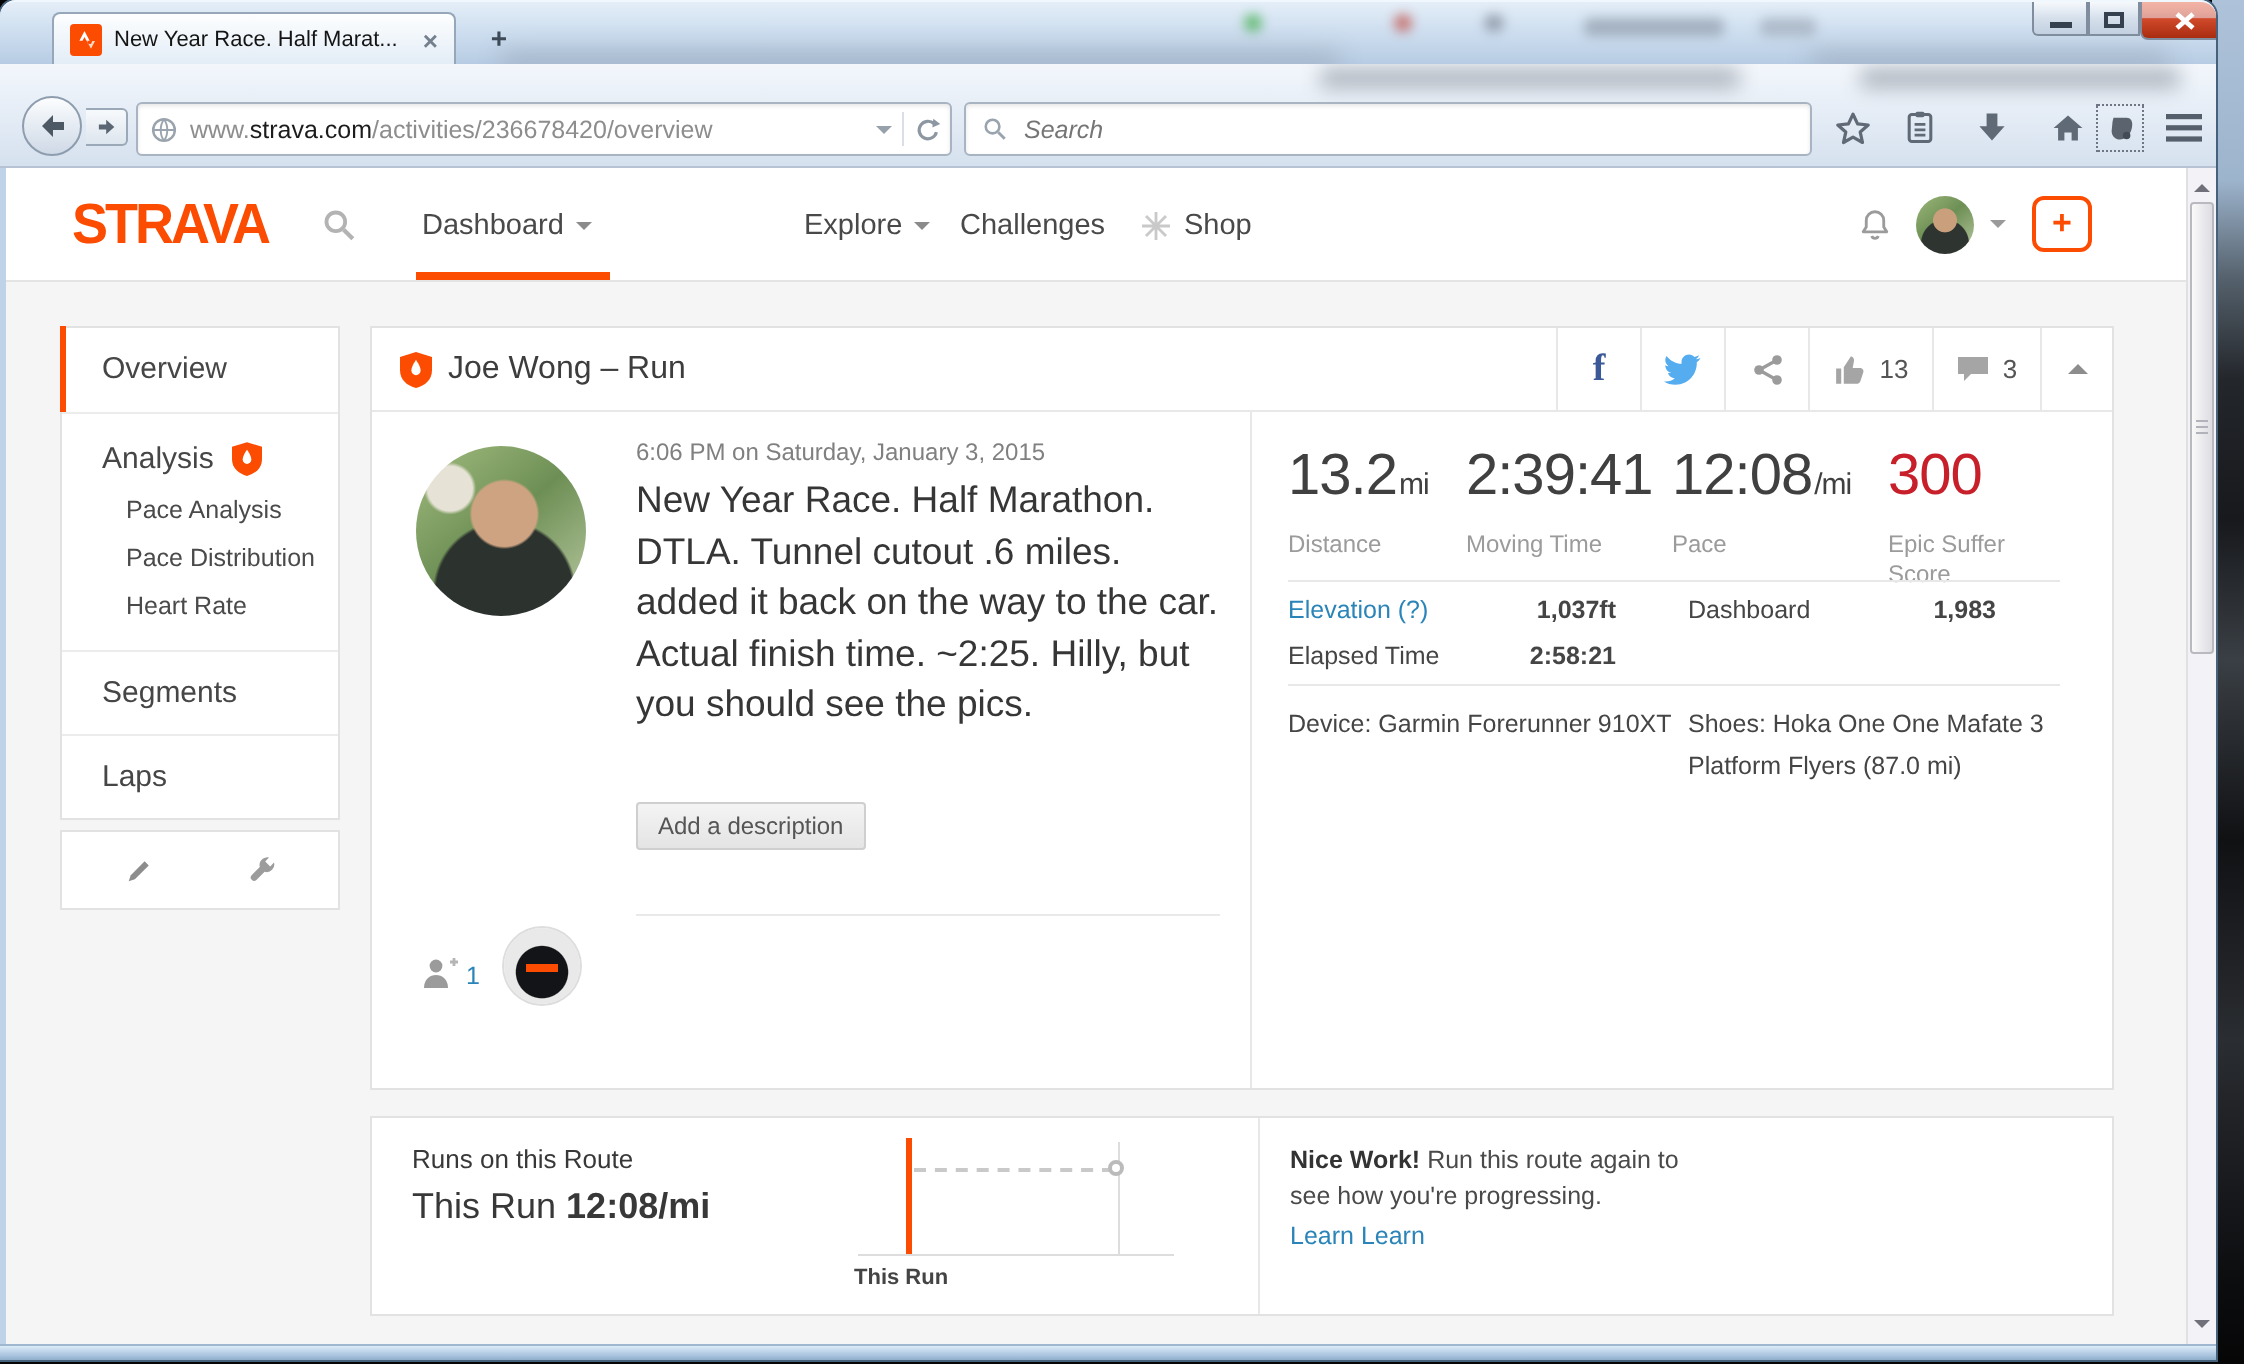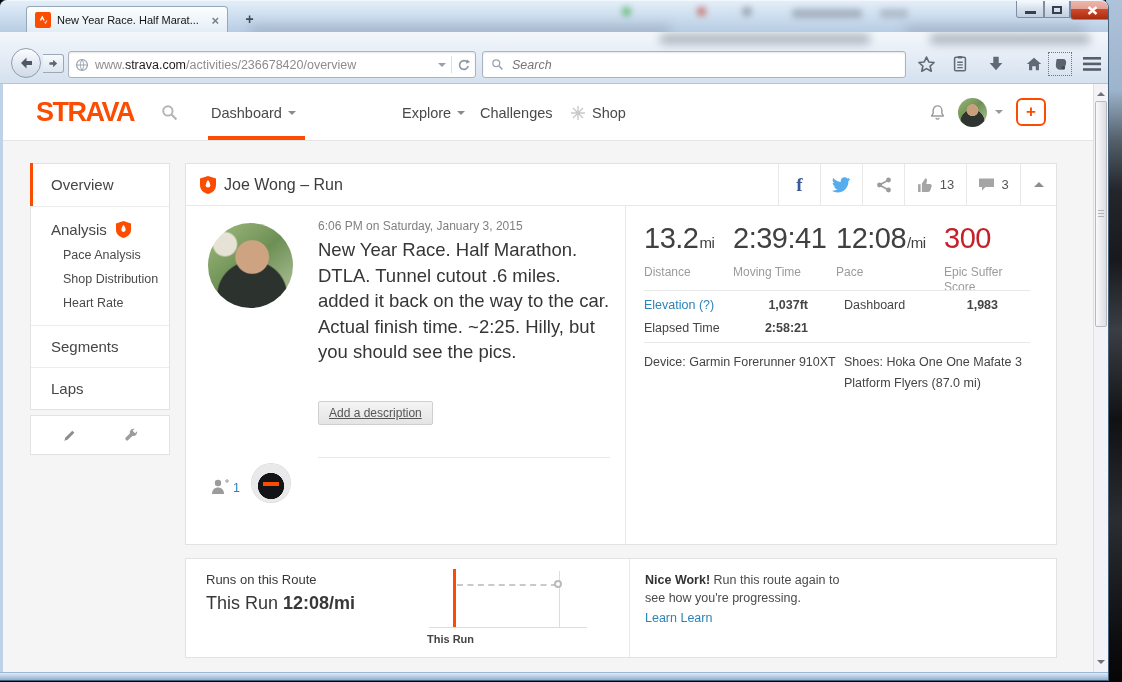--- a/index.html
+++ b/index.html
@@ -105,21 +105,21 @@
   .mc-body{position:absolute;left:0;top:42px;right:0;bottom:0;}
   .col-l{position:absolute;left:0;top:0;width:440px;height:100%;border-right:1px solid #e8e8e8;}
   .ava-lg{position:absolute;left:22px;top:17px;width:85px;height:85px;border-radius:50%;
     background:radial-gradient(circle at 52% 40%,#cda381 0 24%,rgba(205,163,129,0) 26%),
       radial-gradient(circle at 52% 86%,#2c322e 0 40%,rgba(44,50,46,0) 42%),
       radial-gradient(circle at 20% 25%,#e6e2d5 0 12%,rgba(230,226,213,0) 14%),
       linear-gradient(140deg,#a3bd80,#6d8f55 48%,#bccba4);}
   .date{position:absolute;left:132px;top:13px;font-size:12px;color:#808080;}
   .desc{position:absolute;left:132px;top:31px;width:298px;font-size:18.5px;line-height:25.5px;color:#363636;}
   .add-btn{position:absolute;left:132px;top:195px;font-size:12px;color:#555;padding:4px 10px;
-    background:linear-gradient(180deg,#f4f4f4,#e4e4e4);border:1px solid #cfcfcf;border-radius:2px;text-decoration:underline;}
+    background:linear-gradient(180deg,#f4f4f4,#e4e4e4);border:1px solid #cfcfcf;border-radius:2px;}
   .desc-hr{position:absolute;left:132px;top:251px;width:292px;height:1px;background:#e9e9e9;}
   .kd-group{position:absolute;left:22px;top:272px;}
   .kd-count{position:absolute;left:47px;top:275px;font-size:12.5px;color:#2a84b8;}
   .shirt{position:absolute;left:66px;top:258px;width:38px;height:38px;border-radius:50%;
     background:linear-gradient(#fc4c02,#fc4c02) 50% 52%/16px 4px no-repeat,
       radial-gradient(circle at 50% 58%,#131417 0 44%,#e9e9e9 46%);box-shadow:0 0 0 1px #ddd;}
   .col-r{position:absolute;left:441px;top:0;right:0;height:100%;}
   .stat{position:absolute;top:16px;}
   .s1{left:17px;} .s2{left:106px;} .s3{left:209px;} .s4{left:317px;}
   .stat-v{display:flex;align-items:baseline;font-size:29px;color:#404040;letter-spacing:-.5px;}
@@ -324,21 +324,21 @@
           </div>
           <div class="an-block">
             <div class="an-head">
               <span>Analysis</span>
               <svg width="15" height="17" viewBox="0 0 16 18">
                 <path d="M8 0 L16 2.5 V9 C16 14 12.5 16.8 8 18 C3.5 16.8 0 14 0 9 V2.5 Z" fill="#fc4c02"></path>
                 <path d="M8 4 C8 4 10.3 7 10.3 9.3 A2.3 2.3 0 0 1 5.7 9.3 C5.7 7 8 4 8 4 Z" fill="#fff"></path>
               </svg>
             </div>
             <div class="sb-sub">Pace Analysis</div>
-            <div class="sb-sub">Shop Distribution</div>
+            <div class="sb-sub">Pace Distribution</div>
             <div class="sb-sub">Heart Rate</div>
           </div>
           <div class="sb-row sb-bt">
             <span>Segments</span>
           </div>
           <div class="sb-row sb-bt">
             <span>Laps</span>
           </div>
         </div>
 

